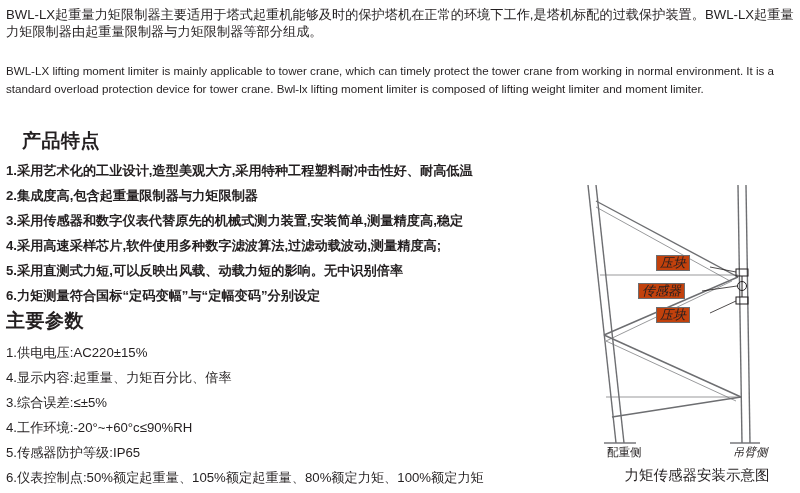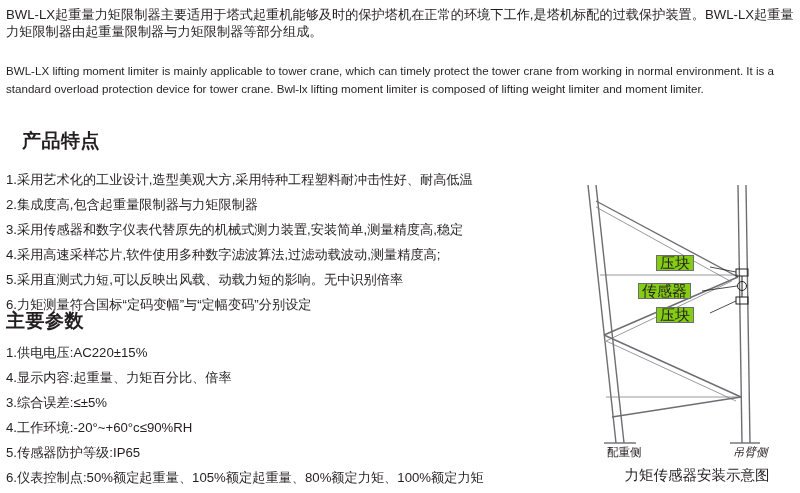--- a/index.html
+++ b/index.html
@@ -50,21 +50,21 @@
   #params-title  { left: 6px; top: 308px; }
 
   .list {
     position: absolute;
     left: 6px;
     width: 580px;
     font-size: 13.2px;
     line-height: 25px;
     color: #231f20;
   }
-  #features-list { top: 167px; }
+  #features-list { top: 158px; font-weight: bold; }
   #params-list { top: 340px; }
   .list .row { white-space: nowrap; }
 
   
   .diagram {
     position: absolute;
     left: 560px;
     top: 185px;
     width: 240px;
     height: 300px;
@@ -74,27 +74,28 @@
     position: absolute;
     left: 592px;
     top: 466px;
     width: 210px;
     text-align: center;
     font-size: 14.5px;
     color: #231f20;
   }
   .lbl {
     position: absolute;
-    font-size: 15px;
+    font-size: 13px;
     color: #231f20;
-    background: #84cc16;
+    background: #c2410c;
     border: 1px solid #6d6e71;
     padding: 1px 3px;
     line-height: 12px;
     white-space: nowrap;
+    font-style: italic;
   }
   .plainlbl {
     position: absolute;
     font-size: 11.5px;
     color: #231f20;
     white-space: nowrap;
     margin-left: 7px;
   }
 </style>
 </head>

